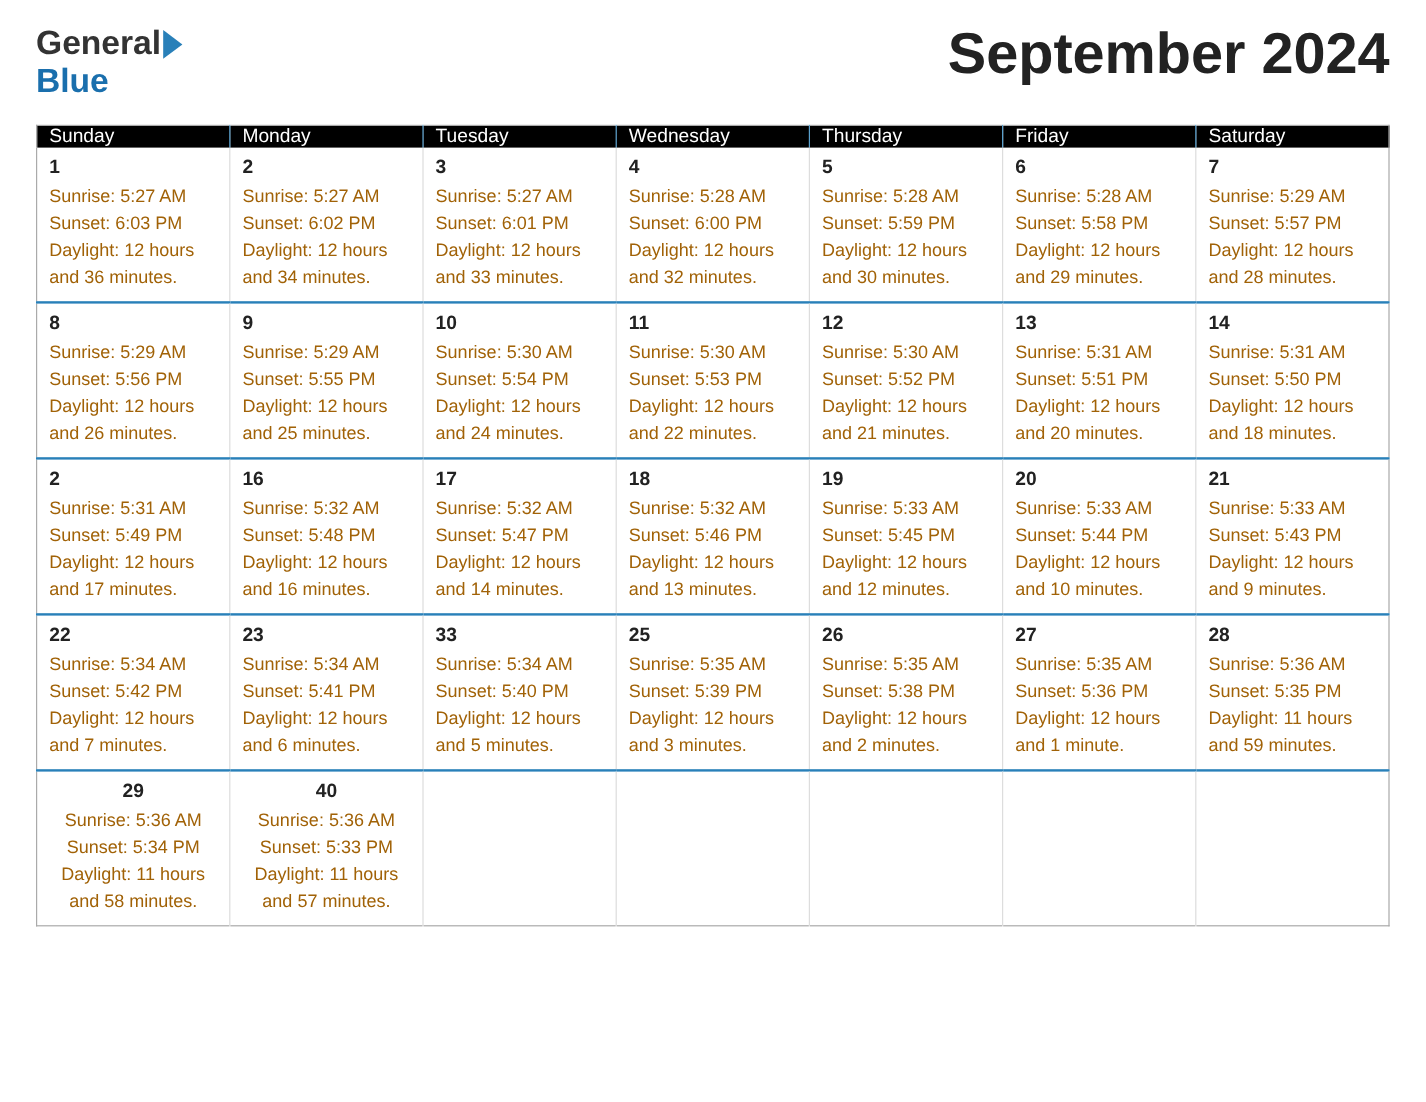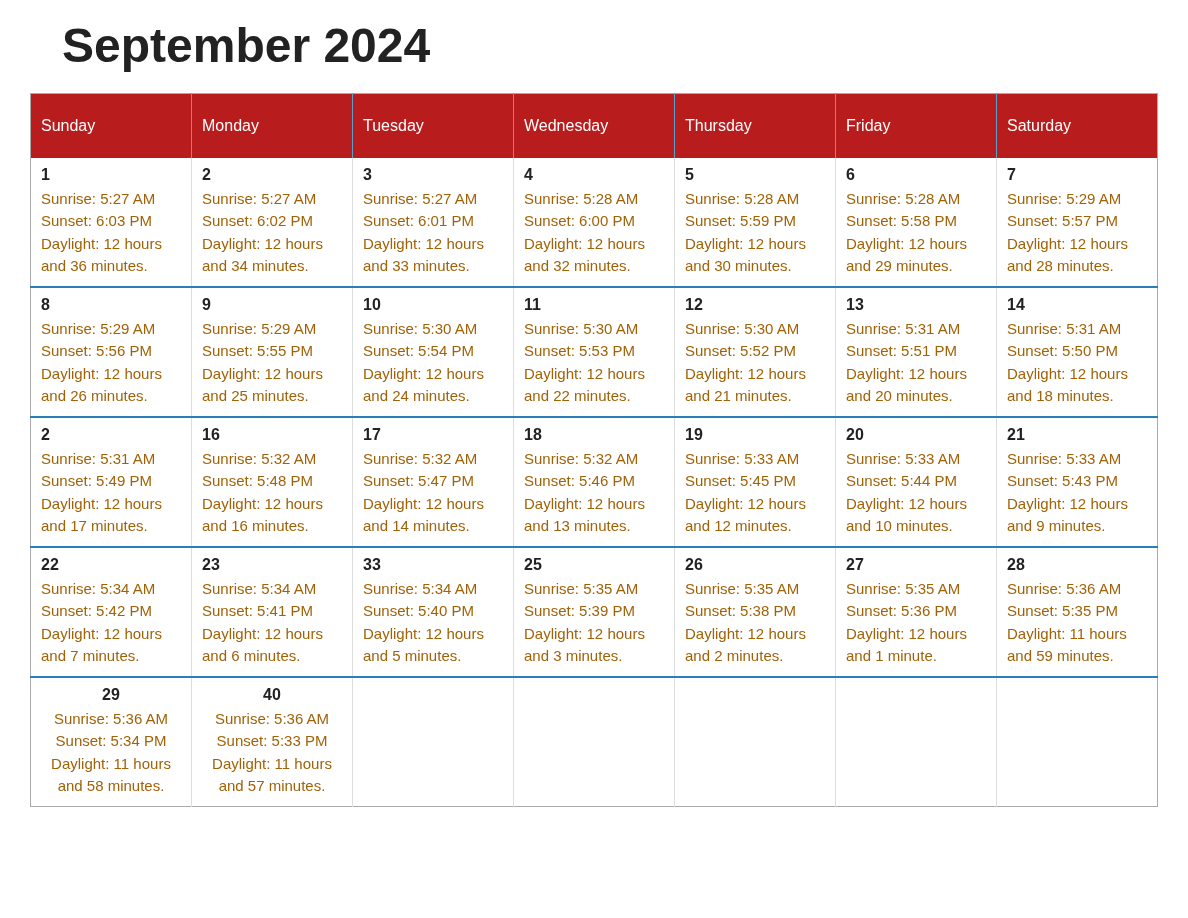--- a/index.html
+++ b/index.html
@@ -40,23 +40,23 @@
       font-size: 22px;
       color: #555;
       margin-top: 4px;
     }
     .calendar-table {
       width: 100%;
       border-collapse: collapse;
       border: 1px solid #aaa;
     }
     .calendar-table th {
-      background-color: #b91c1c;
+      background-color: #000000;
       color: white;
-      padding: 23px 10px;
+      padding: 0 10px;
       text-align: left;
       font-size: 16px;
       font-weight: normal;
       border-right: 1px solid #5aa0cc;
     }
     .calendar-table th:last-child {
       border-right: none;
     }
     .calendar-table td {
       vertical-align: top;
@@ -104,20 +104,27 @@
       border-bottom: 12px solid transparent;
       border-left: 16px solid #2980b9;
       margin-left: 2px;
       margin-top: 2px;
     }
   </style>
 </head>
 <body>
 
 <div class="header-section">
+  <div class="logo-wrapper">
+    <div class="logo-line1">
+      <span class="logo-text-general">General</span>
+      <span class="logo-arrow"></span>
+    </div>
+    <span class="logo-text-blue">Blue</span>
+  </div>
   <div class="title-section">
     <div class="calendar-title">September 2024</div>
   </div>
 </div>
 
 <table class="calendar-table">
   <thead>
     <tr>
 
     <th>Sunday</th>

